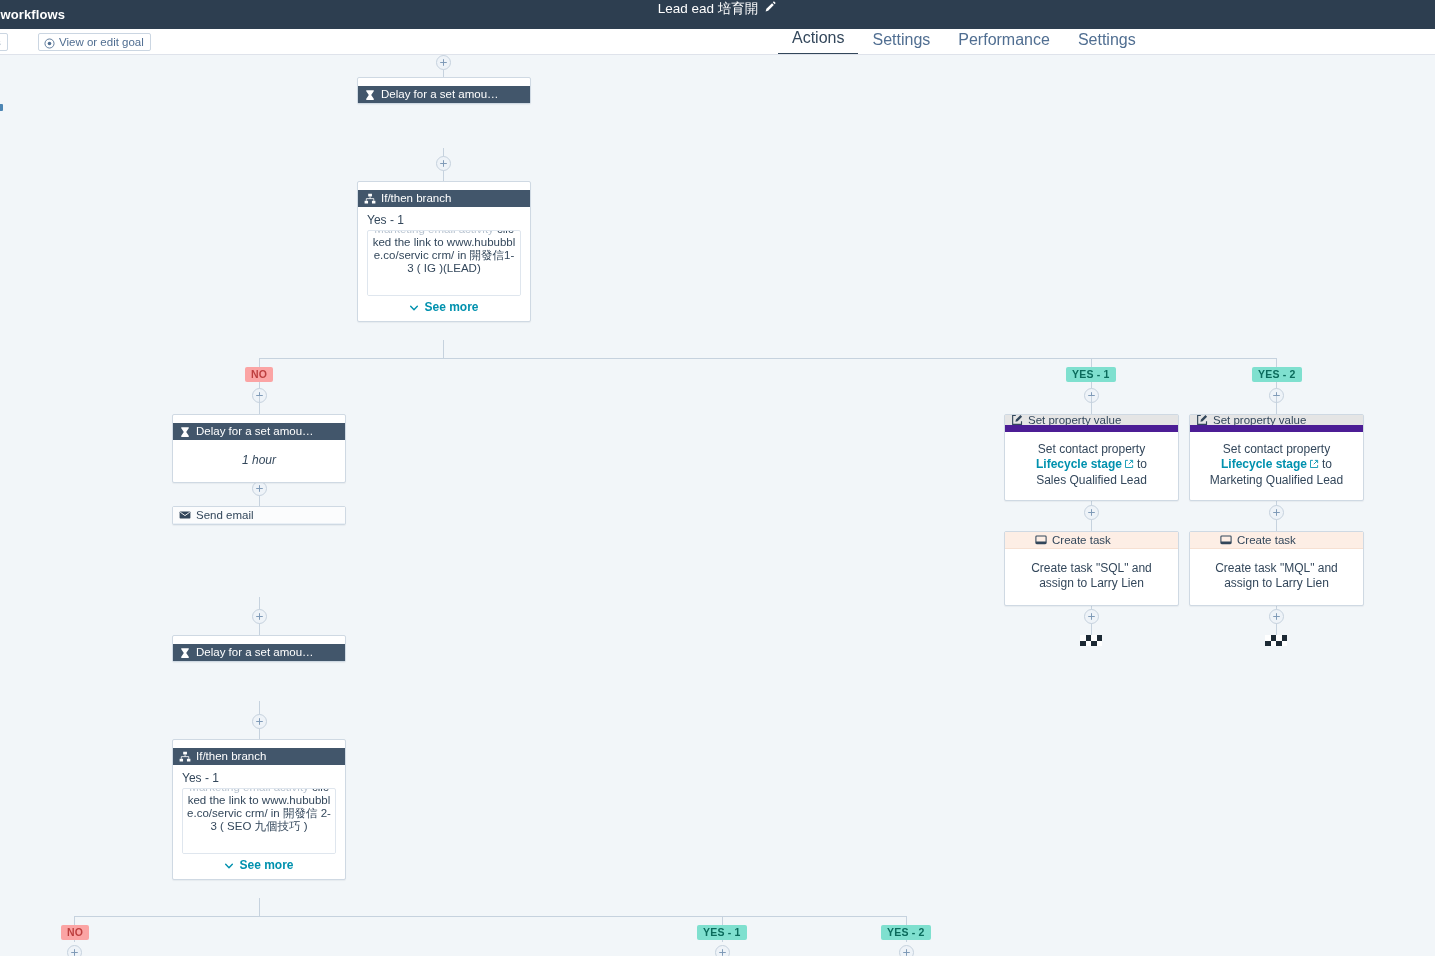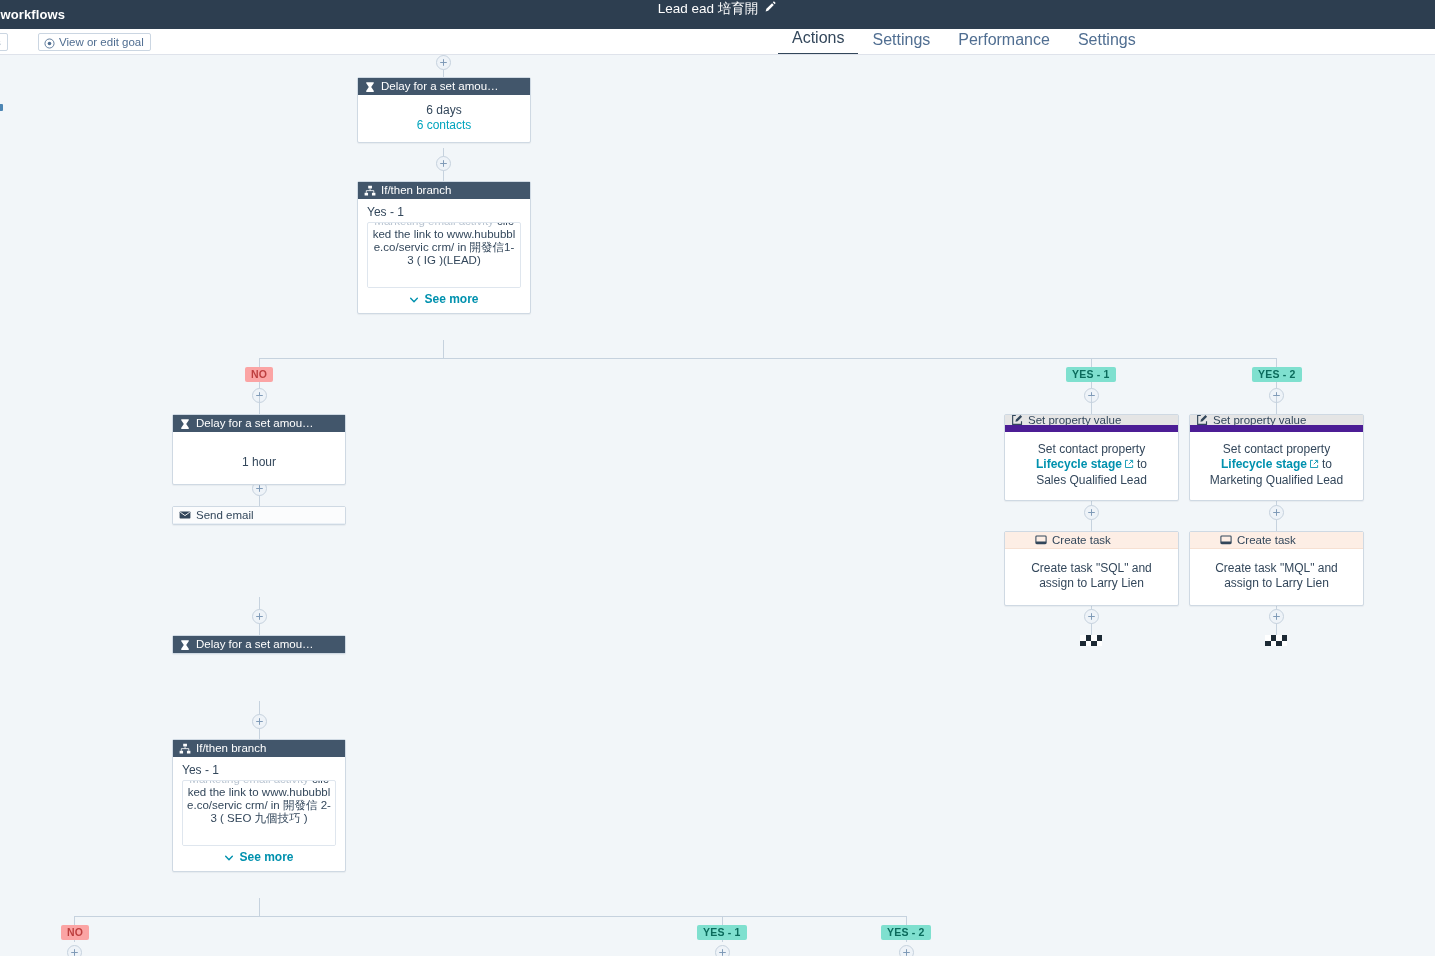--- a/index.html
+++ b/index.html
@@ -100,21 +100,21 @@
     border-radius: 2px;
     box-shadow: 0 1px 1px rgba(45,62,80,.06);
   }
   .card-head {
     height: 17px; line-height: 17px;
     font-size: 11.5px;
     padding: 0 6px;
     display: flex; align-items: center; gap: 5px;
     white-space: nowrap; overflow: hidden;
   }
-  .card-head.dark { background: #42566b; color: #ffffff; }
+  .card-head.dark { background: #42566b; color: #ffffff; margin-top: 8px; }
   .card-head.light { background: #fbfcfd; color: #33475b; border-bottom: 1px solid #eaf0f6; }
   .card-head.blue  { background: #e5e5e5; color: #33475b; border-bottom: 7px solid #4c1d95; }
   .card-head.peach { background: #fdeee5; color: #33475b; border-bottom: 1px solid #f6e0d2; padding-left: 30px; }
   .head-icon { width: 12px; height: 12px; flex: 0 0 12px; display: block; }
   .head-label { overflow: hidden; text-overflow: ellipsis; }
 
   .card-body {
     padding: 8px 8px 9px;
     text-align: center;
     font-size: 12px; color: #33475b;
@@ -358,24 +358,20 @@
 
   <div class="card" style="left:357px; top:77px; width:174px;">
     <div class="card-head dark">
       <span class="head-icon">
         <svg viewBox="0 0 16 16" width="12" height="12">
               <path d="M3 1.5h10v1.4l-3.4 5 3.4 5v1.6H3v-1.6l3.4-5-3.4-5V1.5z" fill="#ffffff"></path>
             </svg>
       </span>
       <span class="head-label">Delay for a set amou…</span>
     </div>
-    <div class="card-body">
-      <div class="muted-line">6 days</div>
-      <div class="teal-line">6 contacts</div>
-    </div>
   </div>
 
   <div class="card" style="left:357px; top:181px; width:174px;">
     <div class="card-head dark">
       <span class="head-icon">
         <svg viewBox="0 0 16 16" width="12" height="12">
           <rect x="5.6" y="1" width="5" height="3.6" fill="#ffffff"></rect>
           <rect x="0.8" y="10.4" width="4.6" height="3.6" fill="#ffffff"></rect>
           <rect x="10.6" y="10.4" width="4.6" height="3.6" fill="#ffffff"></rect>
           <path d="M8.1 4.6v2.9M3.1 10.4V7.5h9.9v2.9" stroke="#ffffff" stroke-width="1.1" fill="none"></path>
@@ -403,21 +399,21 @@
 
   <div class="card" style="left:172px; top:414px; width:174px;">
     <div class="card-head dark">
       <span class="head-icon">
         <svg viewBox="0 0 16 16" width="12" height="12">
               <path d="M3 1.5h10v1.4l-3.4 5 3.4 5v1.6H3v-1.6l3.4-5-3.4-5V1.5z" fill="#ffffff"></path>
             </svg>
       </span>
       <span class="head-label">Delay for a set amou…</span>
     </div>
-    <div class="card-body" style="padding:23px 8px 14px;">
+    <div class="card-body" style="padding:13px 8px 14px;font-style:italic;">
       <div class="muted-line">1 hour</div>
     </div>
   </div>
 
   <div class="card" style="left:172px; top:506px; width:174px;">
     <div class="card-head light">
       <span class="head-icon">
         <svg viewBox="0 0 16 16" width="12" height="12">
           <rect x="0.8" y="3.2" width="14.4" height="9.6" rx="1" fill="#33475b"></rect>
           <path d="M1.6 4.2L8 8.8l6.4-4.6" stroke="#ffffff" stroke-width="1.2" fill="none"></path>

